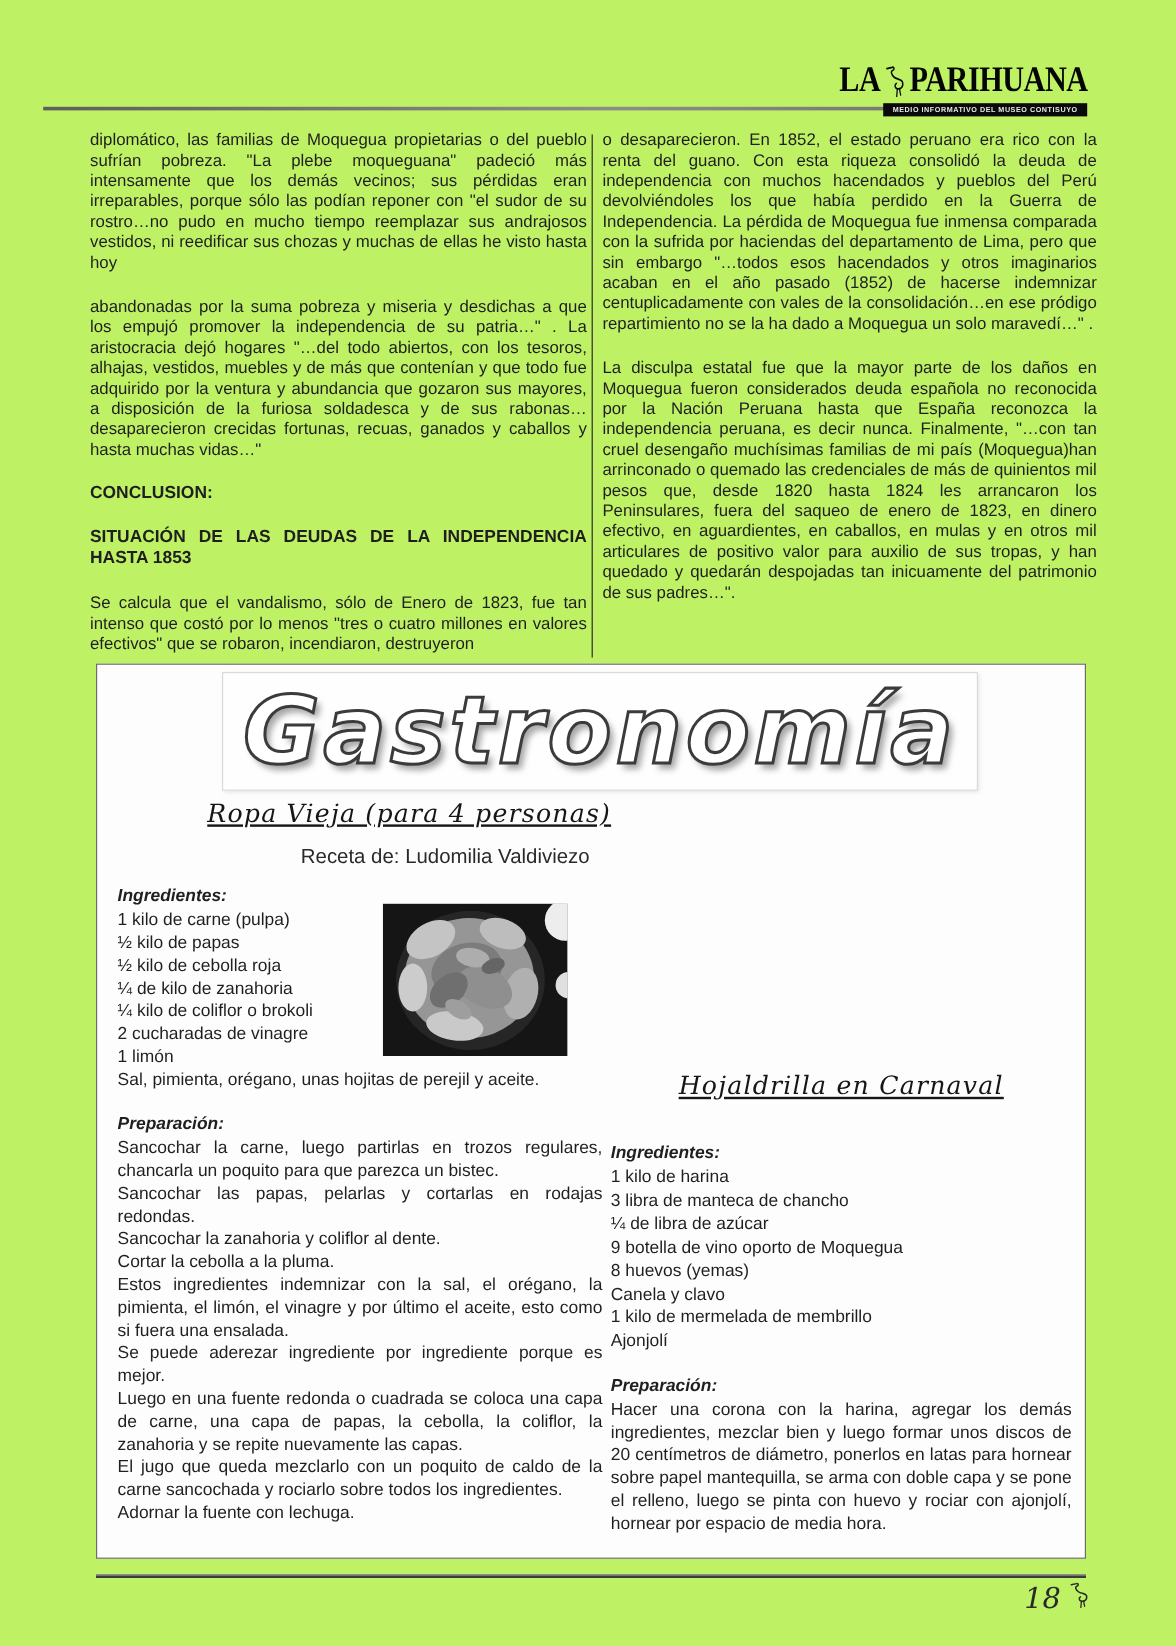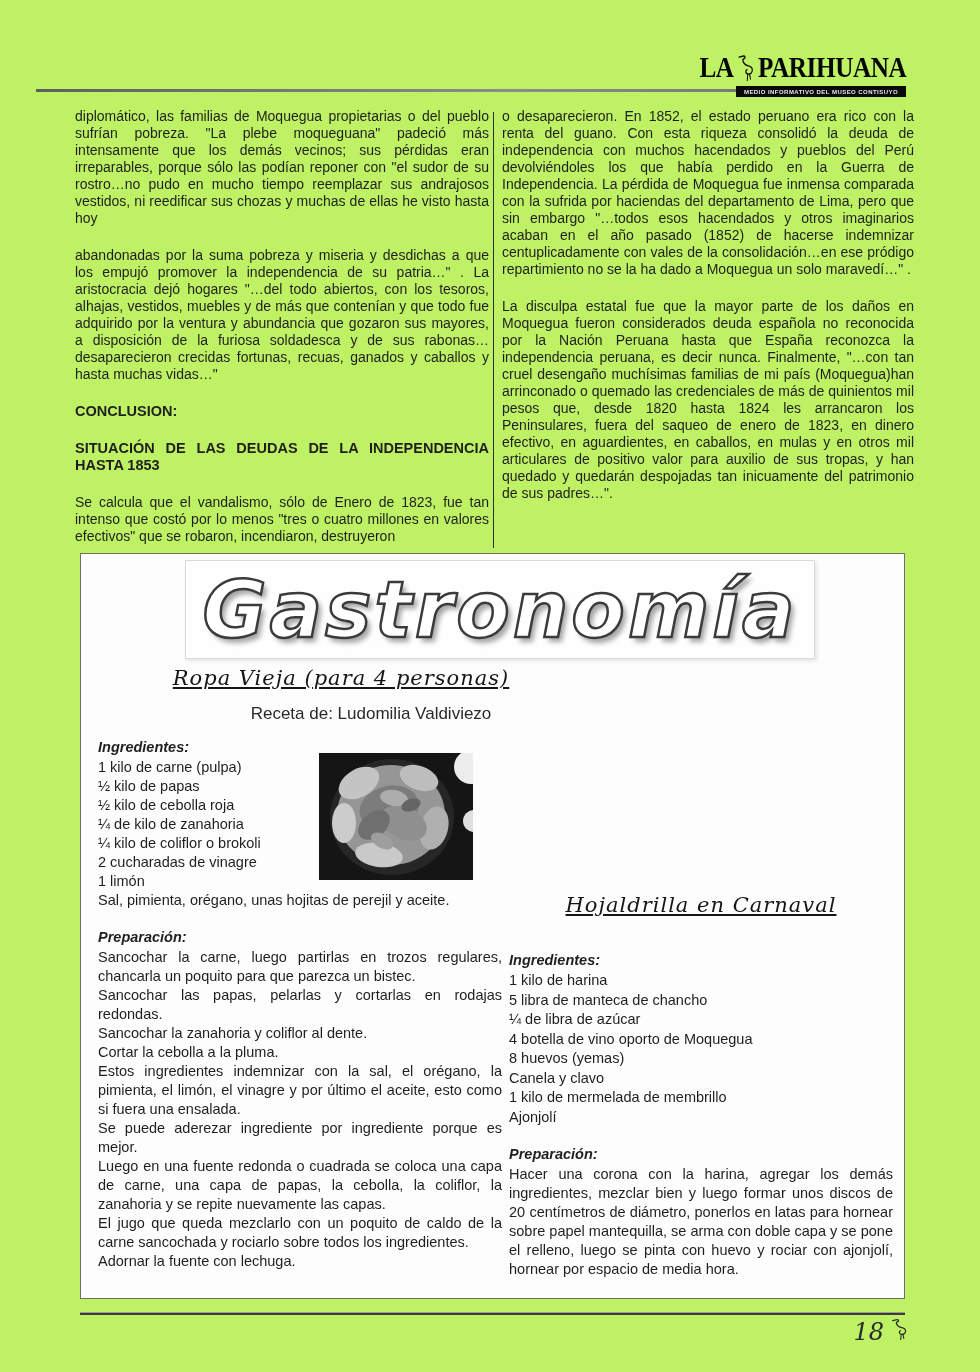--- a/index.html
+++ b/index.html
@@ -144,23 +144,23 @@
       </div>
     </div>
 
     <div class="recipe-body r2-body">
       <div class="r2-title-wrap">
         <span class="recipe-title">Hojaldrilla en Carnaval</span>
       </div>
       <p class="ing-label">Ingredientes:</p>
       <ul class="ing-list">
         <li>1 kilo de harina</li>
-        <li>5 libra de manteca de chancho</li>
+        <li>3 libra de manteca de chancho</li>
         <li>¼ de libra de azúcar</li>
-        <li>4 botella de vino oporto de Moquegua</li>
+        <li>9 botella de vino oporto de Moquegua</li>
         <li>8 huevos (yemas)</li>
         <li>Canela y clavo</li>
         <li>1 kilo de mermelada de membrillo</li>
         <li>Ajonjolí</li>
       </ul>
       <p class="prep-label">Preparación:</p>
       <div class="steps">
         <p>Hacer una corona con la harina, agregar los demás ingredientes, mezclar bien y luego formar unos discos de 20 centímetros de diámetro, ponerlos en latas para hornear sobre papel mantequilla, se arma con doble capa y se pone el relleno, luego se pinta con huevo y rociar con ajonjolí, hornear por espacio de media hora.</p>
       </div>
     </div>

